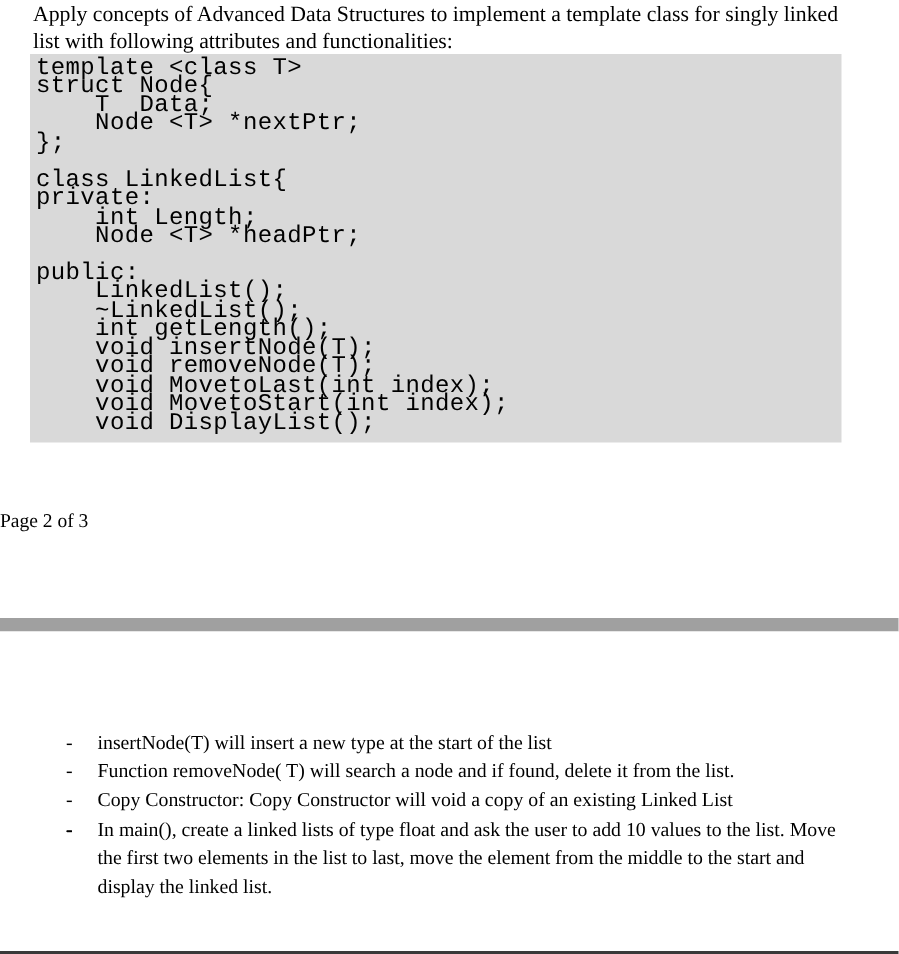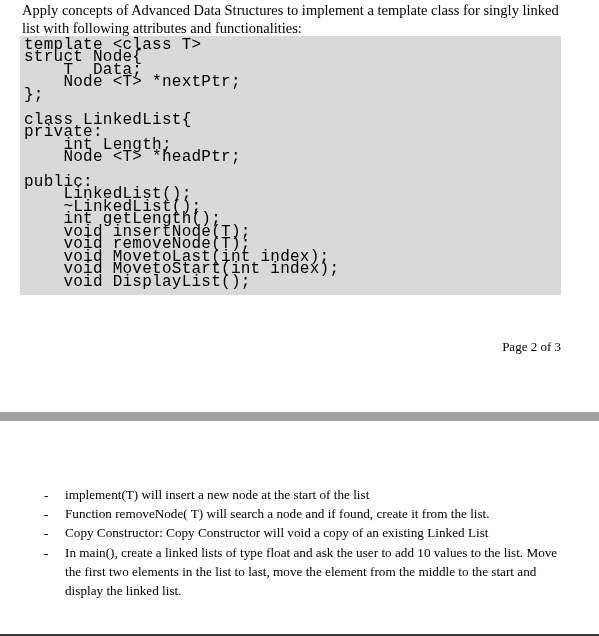--- a/index.html
+++ b/index.html
@@ -59,21 +59,20 @@
     color: #000000;
     white-space: pre;
     letter-spacing: 0.25px;
   }
 
   .page-footer {
     position: absolute;
     left: 0;
     top: 339px;
     width: 561px;
-    text-align: right;
     font-family: "Liberation Serif", "DejaVu Serif", serif;
     font-size: 13px;
     line-height: 16px;
     color: #000000;
   }
 
   
   #page-separator {
     position: absolute;
     left: 0;
@@ -163,22 +162,22 @@
 
   <div class="page-footer">Page 2 of 3</div>
 
 </div>
 
 <div id="page-separator"></div>
 
 <div id="page-two">
 
   <div class="bullet-list" id="bullet-list">
-      <div class="bullet-item"><span class="bullet-marker">-</span><span>implement(T) will insert a new node at the start of the list</span></div>
-      <div class="bullet-item"><span class="bullet-marker">-</span><span>Function removeNode( T) will search a node and if found, create it from the list.</span></div>
+      <div class="bullet-item"><span class="bullet-marker">-</span><span>insertNode(T) will insert a new type at the start of the list</span></div>
+      <div class="bullet-item"><span class="bullet-marker">-</span><span>Function removeNode( T) will search a node and if found, delete it from the list.</span></div>
       <div class="bullet-item"><span class="bullet-marker">-</span><span>Copy Constructor: Copy Constructor will void a copy of an existing Linked List</span></div>
       <div class="bullet-item"><span class="bullet-marker">-</span></div>
       <div class="bullet-item"><span class="bullet-marker">-</span></div>
       <div class="bullet-item"><span class="bullet-marker">-</span><span>In main(),  create a linked lists of type float and ask the user to add 10 values to the list. Move the first two elements in the list to last, move the element from the middle to the start and display the linked list.</span></div>
     </div>
 
 </div>
 
 <div id="bottom-edge"></div>
 

